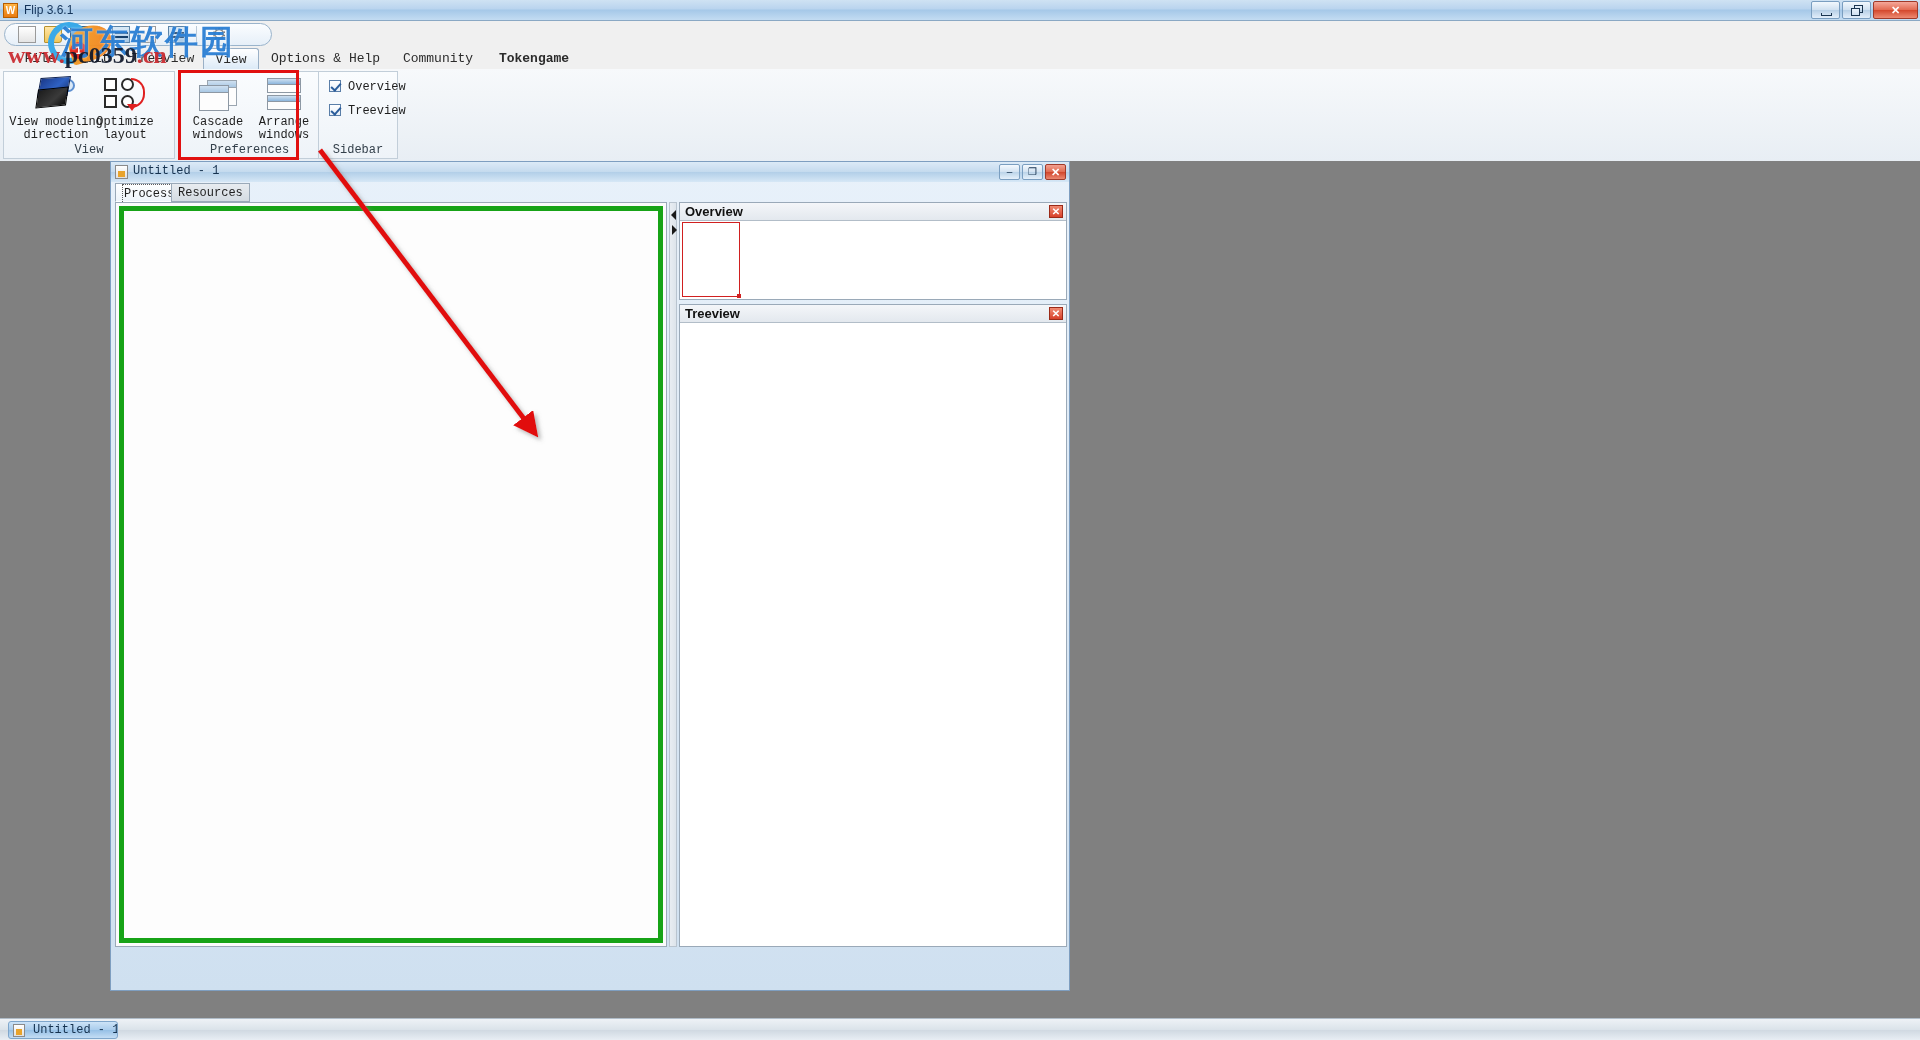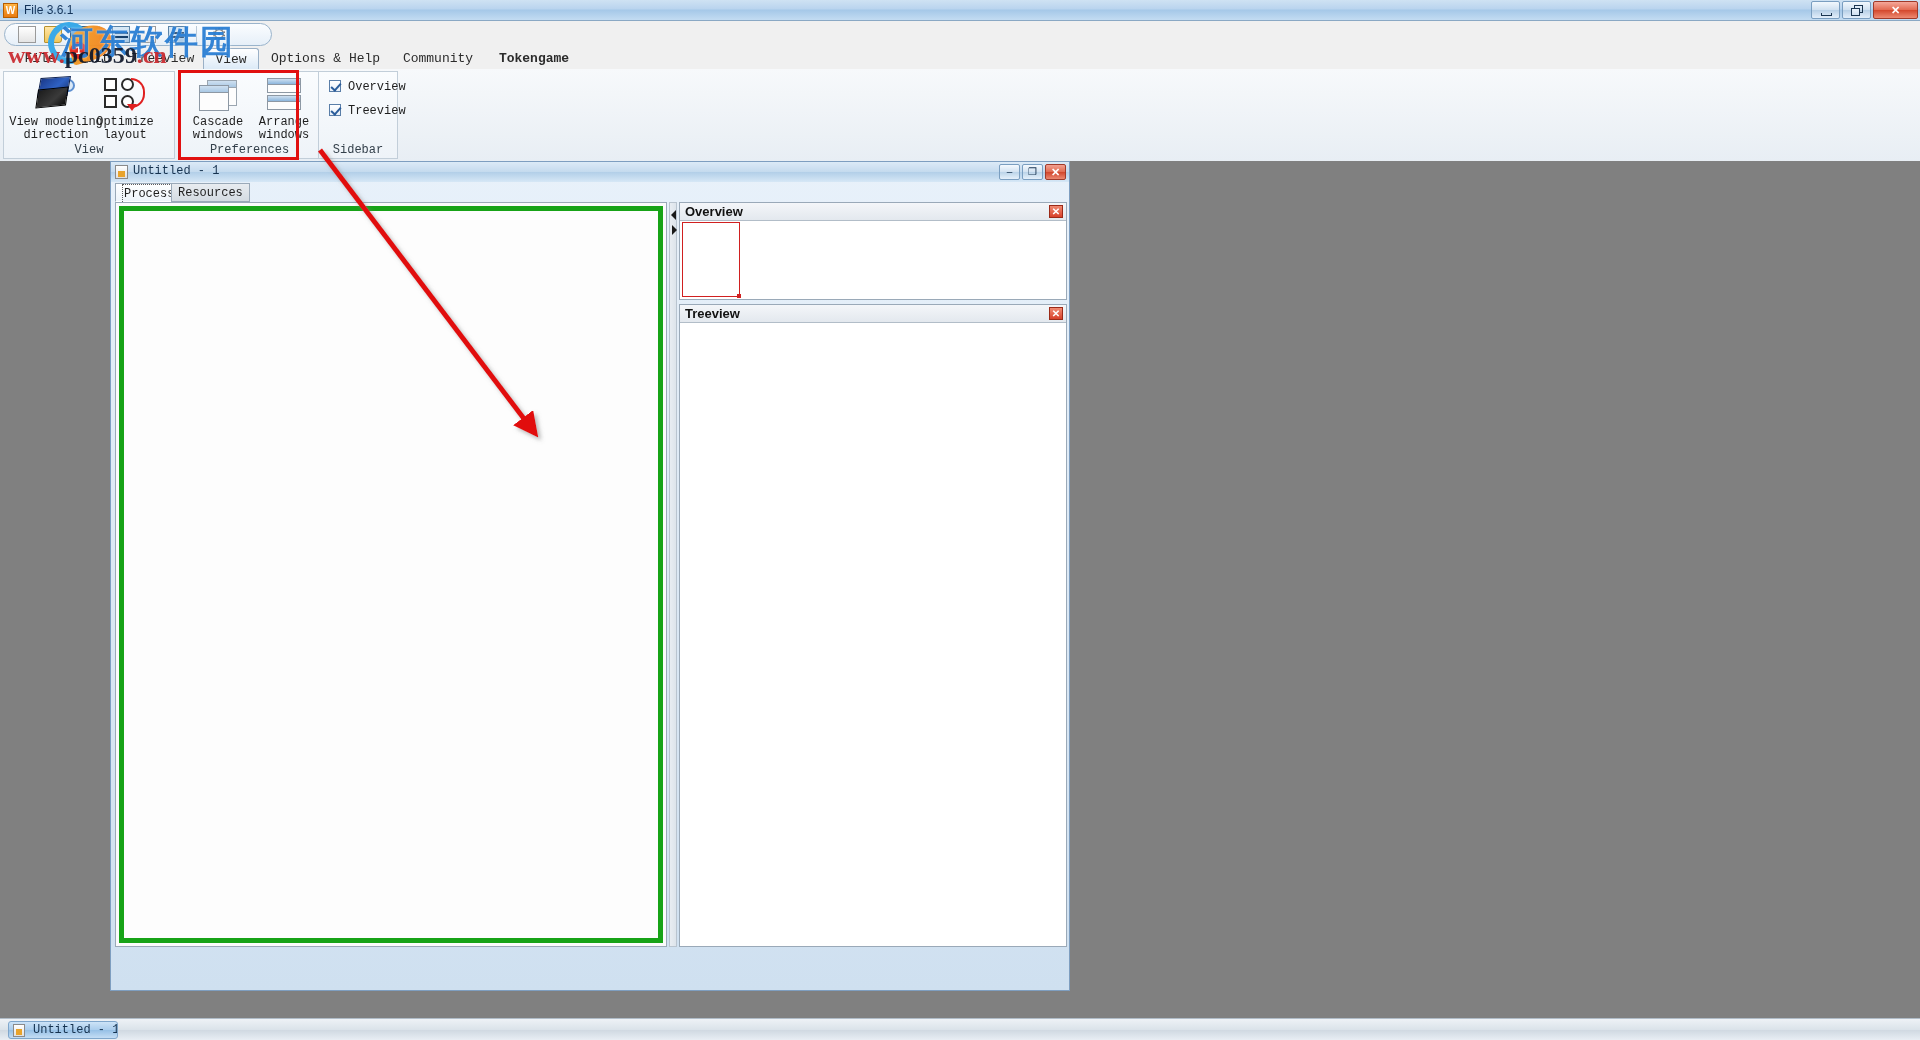--- a/index.html
+++ b/index.html
@@ -719,21 +719,21 @@
 </style>
 </head>
 <body>
 
 <div id="app">
 
   <div class="main-window">
 
     <div class="titlebar">
       <div class="title-icon">W</div>
-      <div class="title-text">File 3.6.1</div>
+      <div class="title-text">Flip 3.6.1</div>
       <div class="win-btns">
         <div class="win-btn">
           <div class="min-bar"></div>
         </div>
         <div class="win-btn">
           <div class="rest-sq1"></div>
           <div class="rest-sq2"></div>
         </div>
         <div class="win-btn close">
           <div class="glyph">✕</div>

